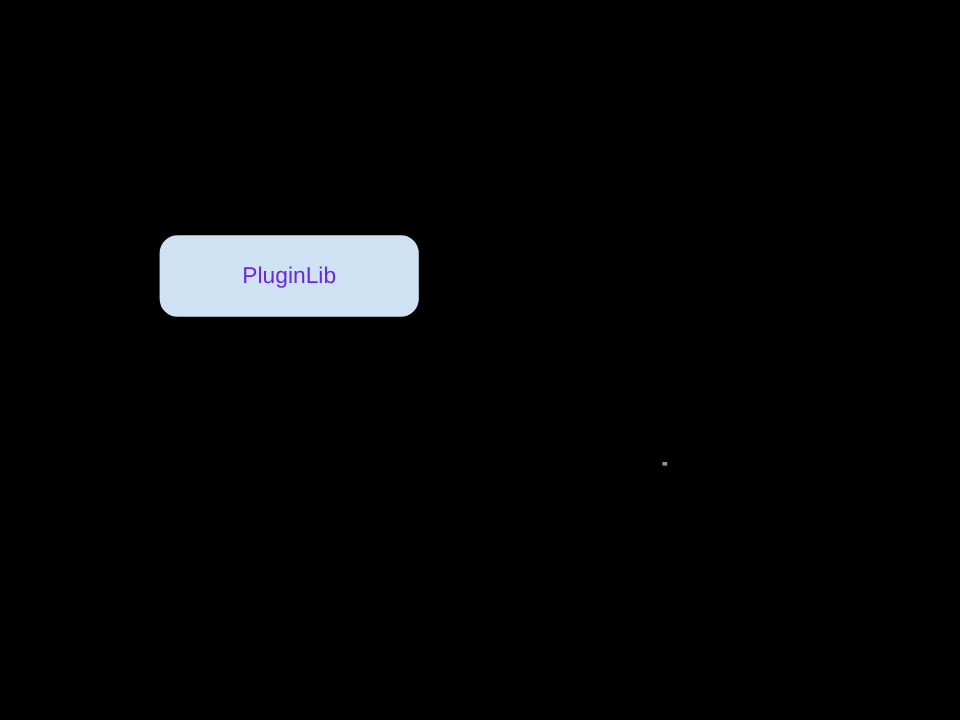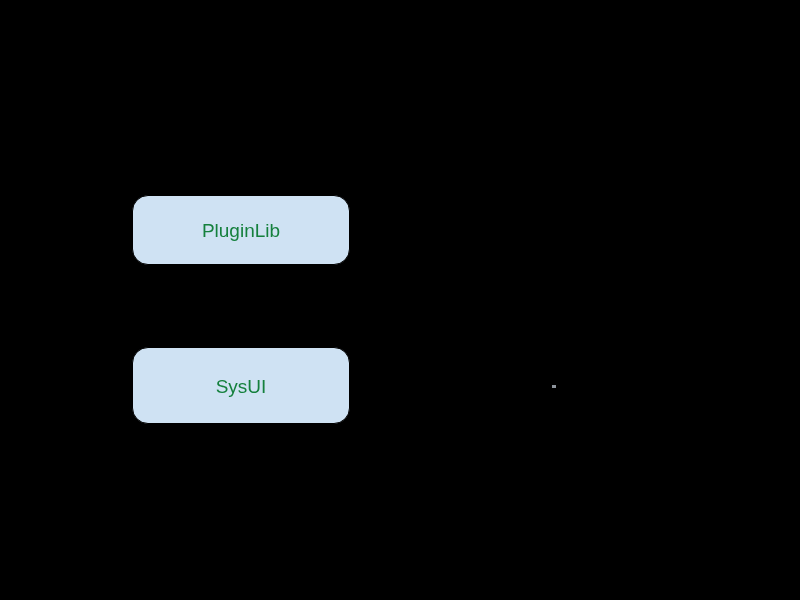--- a/index.html
+++ b/index.html
@@ -20,21 +20,21 @@
   .node {
     position: absolute;
     background: #cfe2f3;
     border: 1px solid #000000;
     box-sizing: border-box;
     display: flex;
     align-items: center;
     justify-content: center;
   }
   .node .label {
-    color: #15803d;
+    color: #6d28d9;
     font-size: 19px;
     line-height: 1.2;
     text-align: center;
     white-space: nowrap;
     padding-top: 3px; 
   }
   .node-pluginlib {
     left: 132px; top: 195px;
     width: 218px; height: 70px;
     border-radius: 16px;
@@ -59,20 +59,17 @@
 </style>
 </head>
 <body>
 
 <div class="canvas">
 
   <div class="node node-pluginlib">
     <span class="label">PluginLib</span>
   </div>
 
-  <div class="node node-sysui">
-    <span class="label">SysUI</span>
-  </div>
 
 
   <div class="connector-artifact"></div>
 
 </div>
 
 </body></html>

